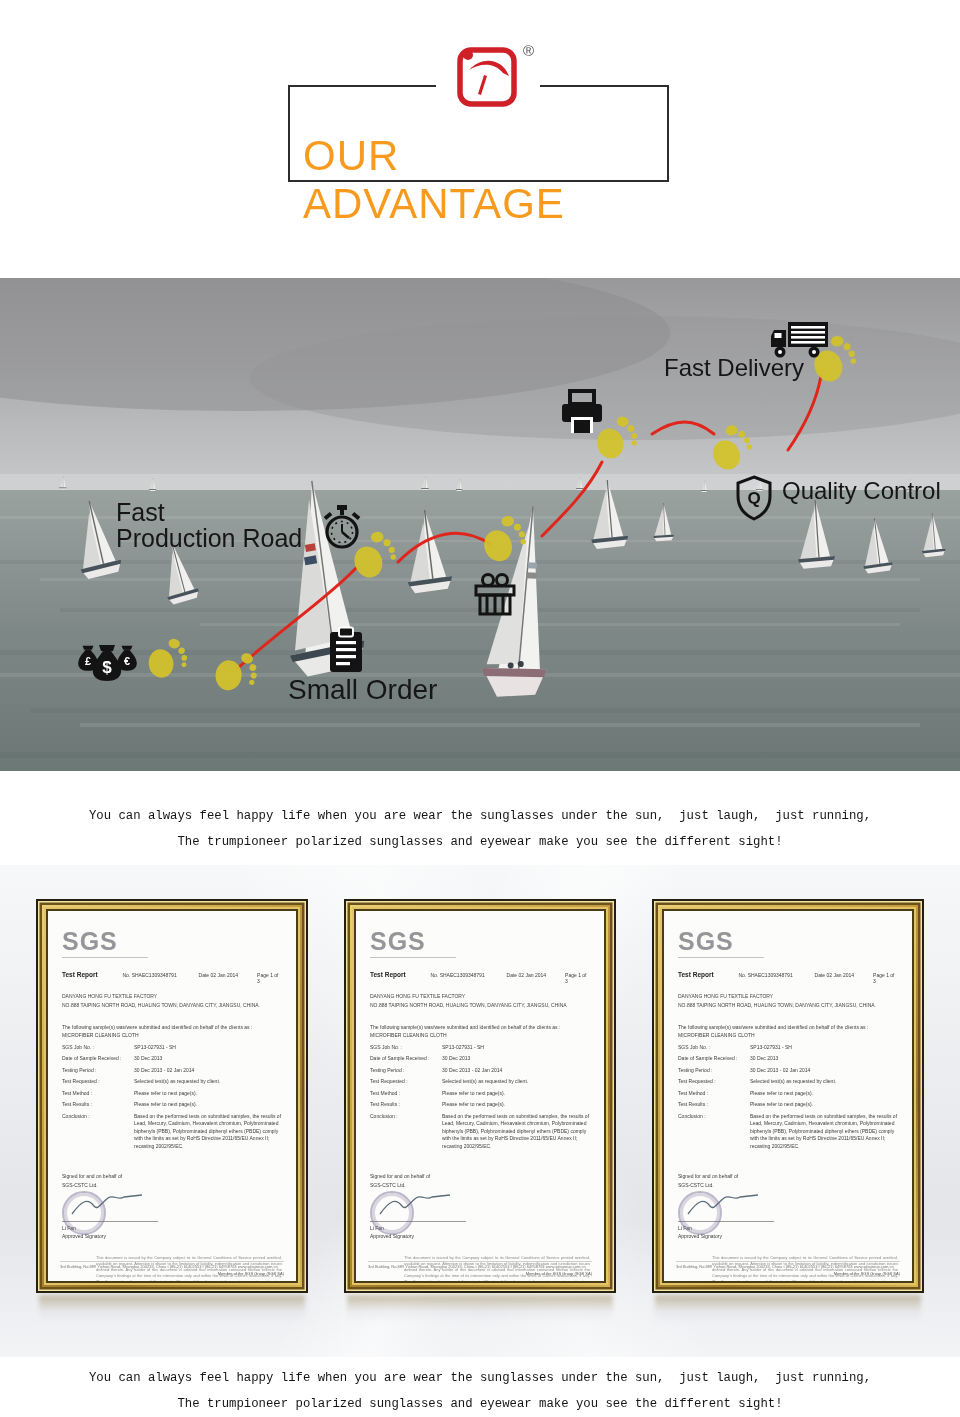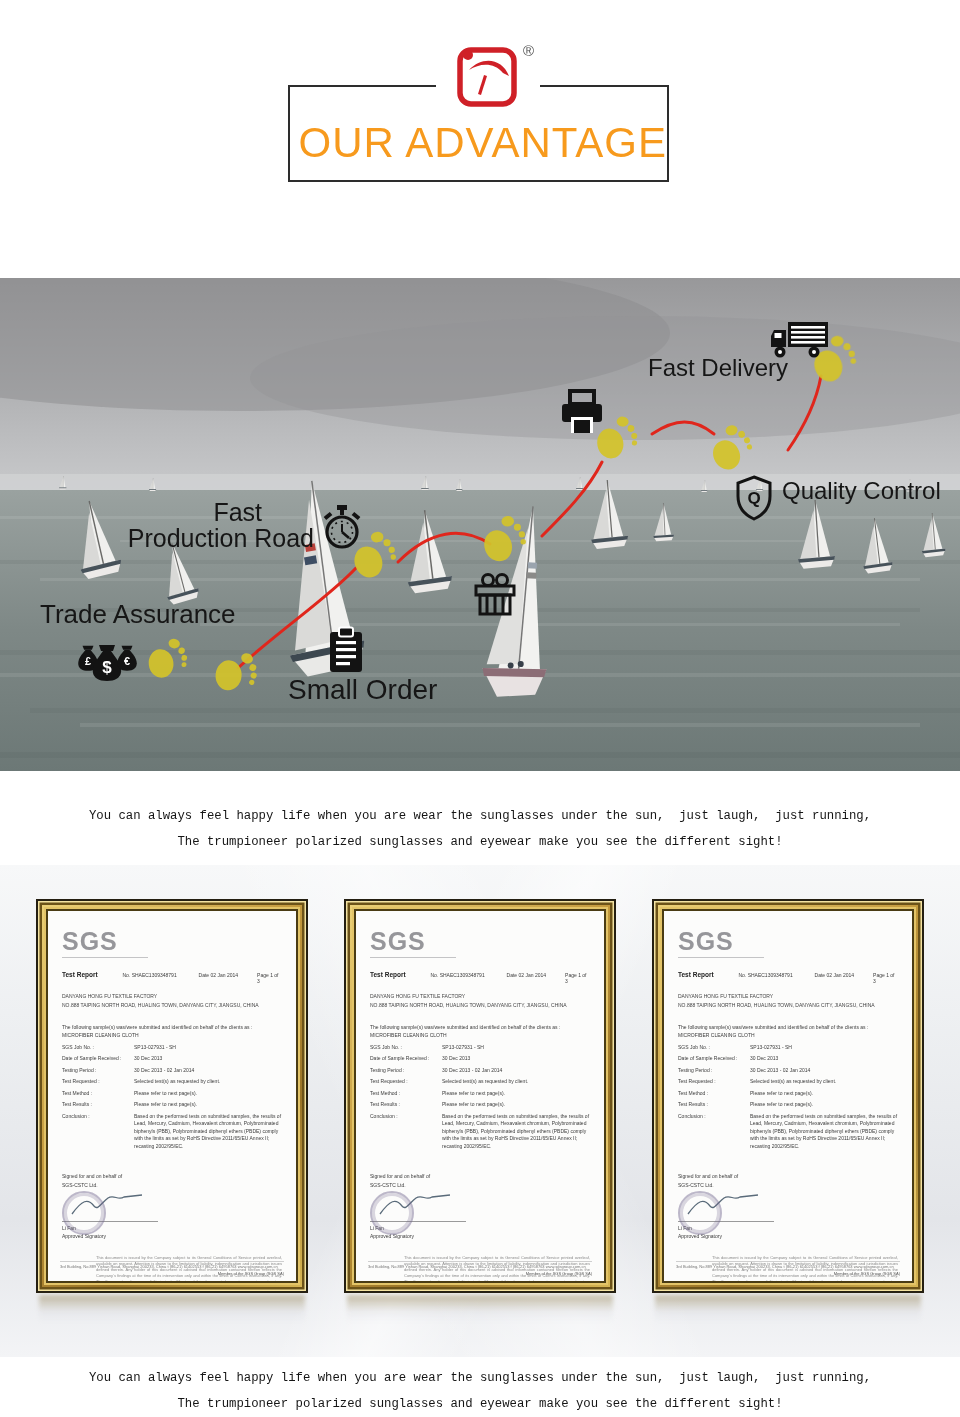--- a/index.html
+++ b/index.html
@@ -3,47 +3,47 @@
 <meta charset="utf-8">
 <style>
   html,body { margin:0; padding:0; background:#ffffff; }
   .page { position:relative; width:960px; height:1417px; background:#fff; overflow:hidden;
           font-family:"Liberation Sans", sans-serif; }
 
   
   .advantage-header { position:relative; height:278px; }
   .title-box { position:absolute; left:288px; top:85px; width:381px; height:97px;
                border:2px solid #2d2d2d; box-sizing:border-box; }
-  .title-box h1 { margin:0; padding-top:32px; text-align:right; font-size:42px; font-weight:400;
+  .title-box h1 { margin:13px; padding-top:32px; text-align:left; font-size:42px; font-weight:400;
                   letter-spacing:1px; color:#f79a1d; font-family:"Liberation Sans",sans-serif; }
   .logo-wrap { position:absolute; left:436px; top:38px; width:104px; height:80px; background:#fff;
                z-index:2; display:flex; justify-content:center; }
   .logo-mark { margin-top:8px; }
   .reg { position:absolute; right:6px; top:4px; font-size:15px; color:#555; }
 
   
   .banner { position:relative; width:960px; height:493px; overflow:hidden; }
   .sea-photo { position:absolute; left:0; top:0; }
   .co { position:absolute; color:#161616; line-height:1.12; }
   .co .l1, .co .l2 { display:block; }
   .icon svg { display:block; }
   .co-trade      { left:40px;  top:322px; font-size:26px; }
   .i-money       { left:76px;  top:356px; }
   .i-clipboard   { left:326px; top:348px; }
   .co-small      { left:288px; top:396px; font-size:28px; }
-  .co-prod       { left:116px; top:221px; width:198px; text-align:right; font-size:25px; line-height:26px; }
+  .co-prod       { left:116px; top:221px; width:198px; text-align:left; font-size:25px; line-height:26px; }
   .co-prod .l1   { padding-right:52px; }
   .i-stopwatch   { left:320px; top:223px; }
   .co-cs         { left:528px; top:291px; font-size:25px; line-height:30px; }
   .i-gift        { left:472px; top:293px; }
   .co-print      { left:358px; top:118px; width:194px; text-align:right; font-size:24px; line-height:27px; }
   .i-printer     { left:560px; top:111px; }
   .i-shield      { left:733px; top:196px; }
   .co-quality    { left:782px; top:200px; font-size:24px; }
-  .co-delivery   { left:648px; top:77px; font-size:24px; }
+  .co-delivery   { left:664px; top:77px; font-size:24px; }
   .i-truck       { left:770px; top:42px; }
 
   
   .tagline { text-align:center; font-family:"Liberation Mono", monospace; color:#151515; }
   .tagline p { margin:0 0 12px 0; font-size:12.3px; white-space:pre; }
   .tagline-top { padding-top:38px; height:56px; }
   .tagline-bottom { padding-top:14px; }
 
   
   .certs { height:458px; padding-top:34px; box-sizing:content-box;
@@ -214,21 +214,20 @@
         <use href="#fp" transform="translate(146,356) scale(0.95) rotate(10 22 25)"></use>
         <use href="#fp" transform="translate(214,368) scale(1.0) rotate(24 22 25)"></use>
         <use href="#fp" transform="translate(350,250) scale(1.05) rotate(-4 22 25)"></use>
         <use href="#fp" transform="translate(480,234) scale(1.05) rotate(-2 22 25)"></use>
         <use href="#fp" transform="translate(594,134) scale(1.0) rotate(6 22 25)"></use>
         <use href="#fp" transform="translate(708,144) scale(1.0) rotate(-12 22 25)"></use>
         <use href="#fp" transform="translate(810,54) scale(1.05) rotate(-4 22 25)"></use>
       </g>
     </svg>
 
-    <div class="co co-trade">Trade Assurance</div>
     <div class="icon i-money co">
       <svg width="62" height="50" viewBox="0 0 62 50">
         <g transform="translate(12,22) scale(0.78)">
           <path d="M-8,-2 L-3,-8 L3,-8 L8,-2 C15,7 15,19 0,19 C-15,19 -15,7 -8,-2 Z" fill="#131313"></path>
           <path d="M-5,-8 L-7,-13 L7,-13 L5,-8 Z" fill="#131313"></path>
           <text y="11" text-anchor="middle" font-size="14" font-weight="bold" fill="#fff">£</text>
         </g>
         <g transform="translate(31,26)">
           <path d="M-9,-2 L-4,-9 L4,-9 L9,-2 C17,8 17,21 0,21 C-17,21 -17,8 -9,-2 Z" fill="#131313"></path>
           <path d="M-6,-9 L-8,-15 L8,-15 L6,-9 Z" fill="#131313"></path>

